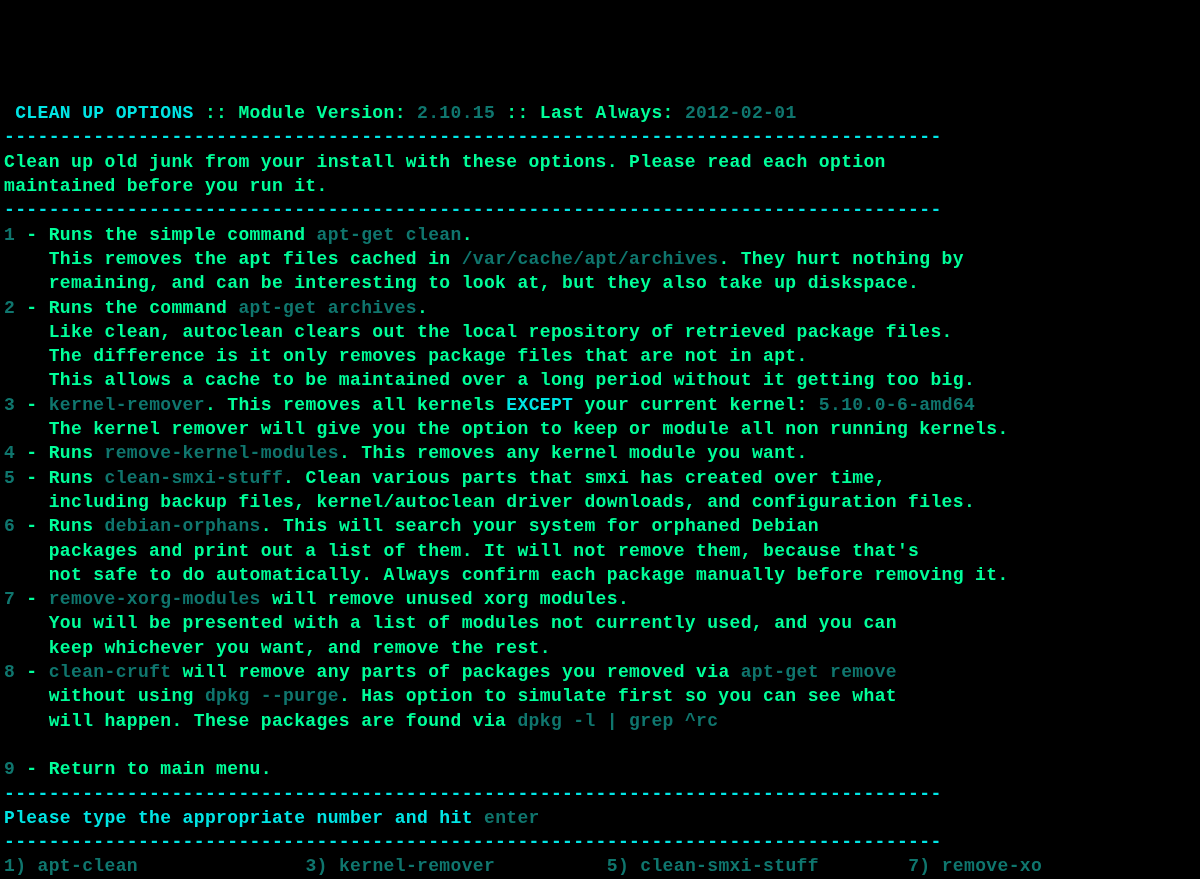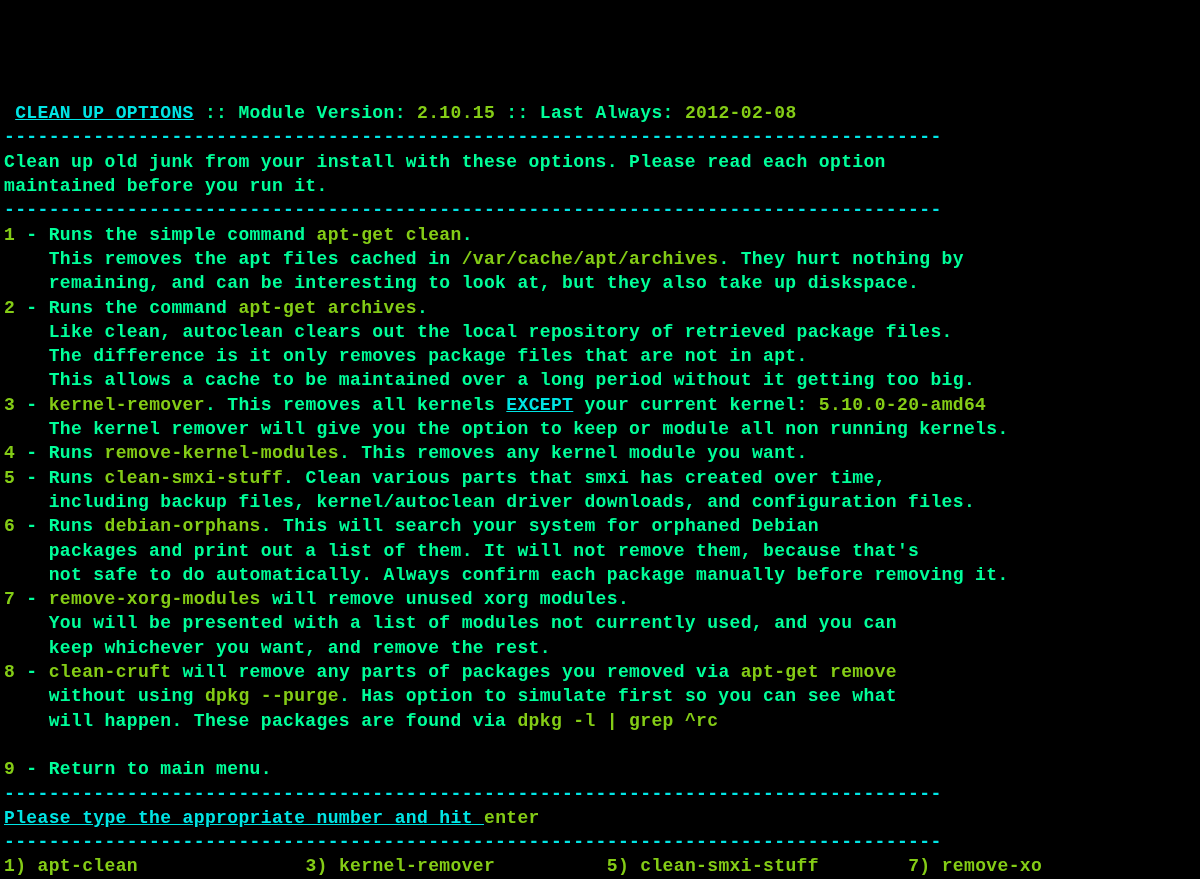--- a/index.html
+++ b/index.html
@@ -12,45 +12,45 @@
       font-family: 'Courier New', monospace;
       font-size: 18px;
       font-weight: bold;
       line-height: 1.35;
       padding: 4px 4px;
       white-space: pre;
       color: #00ff9a;
       overflow: hidden;
       letter-spacing: 0.02em;
     }
-    .cyan { color: #00e5e5; text-decoration: underline; }
+    .cyan { color: #00e5e5; }
     .green { color: #00ff9a; }
-    .magenta { color: #84cc16; }
+    .magenta { color: #0f766e; }
     .divider {
       color: #00e5e5;
     }
   </style>
 </head>
 <body>
 
 
 
-<div><span class="green"> <span class="cyan">CLEAN UP OPTIONS</span><span class="green"> :: </span><span class="green">Module Version: </span><span class="magenta">2.10.15</span><span class="green"> :: </span><span class="green">Last Always: </span><span class="magenta">2012-02-08</span></span>
+<div><span class="green"> <span class="cyan">CLEAN UP OPTIONS</span><span class="green"> :: </span><span class="green">Module Version: </span><span class="magenta">2.10.15</span><span class="green"> :: </span><span class="green">Last Always: </span><span class="magenta">2012-02-01</span></span>
 <span class="divider">------------------------------------------------------------------------------------</span>
 <span class="green">Clean up old junk from your install with these options. Please read each option</span>
 <span class="green">maintained before you run it.</span>
 <span class="divider">------------------------------------------------------------------------------------</span>
 <span><span class="magenta">1</span><span class="green"> - </span><span class="green">Runs the simple command </span><span class="magenta">apt-get clean</span><span class="green">.</span></span>
 <span><span class="green">    This removes the apt files cached in </span><span class="magenta">/var/cache/apt/archives</span><span class="green">. They hurt nothing by</span></span>
 <span class="green">    remaining, and can be interesting to look at, but they also take up diskspace.</span>
 <span><span class="magenta">2</span><span class="green"> - </span><span class="green">Runs the command </span><span class="magenta">apt-get archives</span><span class="green">.</span></span>
 <span class="green">    Like clean, autoclean clears out the local repository of retrieved package files.</span>
 <span class="green">    The difference is it only removes package files that are not in apt.</span>
 <span class="green">    This allows a cache to be maintained over a long period without it getting too big.</span>
-<span><span class="magenta">3</span><span class="green"> - </span><span class="magenta">kernel-remover</span><span class="green">. This removes all kernels </span><span class="cyan">EXCEPT</span><span class="green"> your current kernel: </span><span class="magenta">5.10.0-20-amd64</span></span>
+<span><span class="magenta">3</span><span class="green"> - </span><span class="magenta">kernel-remover</span><span class="green">. This removes all kernels </span><span class="cyan">EXCEPT</span><span class="green"> your current kernel: </span><span class="magenta">5.10.0-6-amd64</span></span>
 <span class="green">    The kernel remover will give you the option to keep or module all non running kernels.</span>
 <span><span class="magenta">4</span><span class="green"> - </span><span class="green">Runs </span><span class="magenta">remove-kernel-modules</span><span class="green">. This removes any kernel module you want.</span></span>
 <span><span class="magenta">5</span><span class="green"> - </span><span class="green">Runs </span><span class="magenta">clean-smxi-stuff</span><span class="green">. Clean various parts that smxi has created over time,</span></span>
 <span class="green">    including backup files, kernel/autoclean driver downloads, and configuration files.</span>
 <span><span class="magenta">6</span><span class="green"> - </span><span class="green">Runs </span><span class="magenta">debian-orphans</span><span class="green">. This will search your system for orphaned Debian</span></span>
 <span class="green">    packages and print out a list of them. It will not remove them, because that's</span>
 <span class="green">    not safe to do automatically. Always confirm each package manually before removing it.</span>
 <span><span class="magenta">7</span><span class="green"> - </span><span class="magenta">remove-xorg-modules</span><span class="green"> will remove unused xorg modules.</span></span>
 <span class="green">    You will be presented with a list of modules not currently used, and you can</span>
 <span class="green">    keep whichever you want, and remove the rest.</span>

